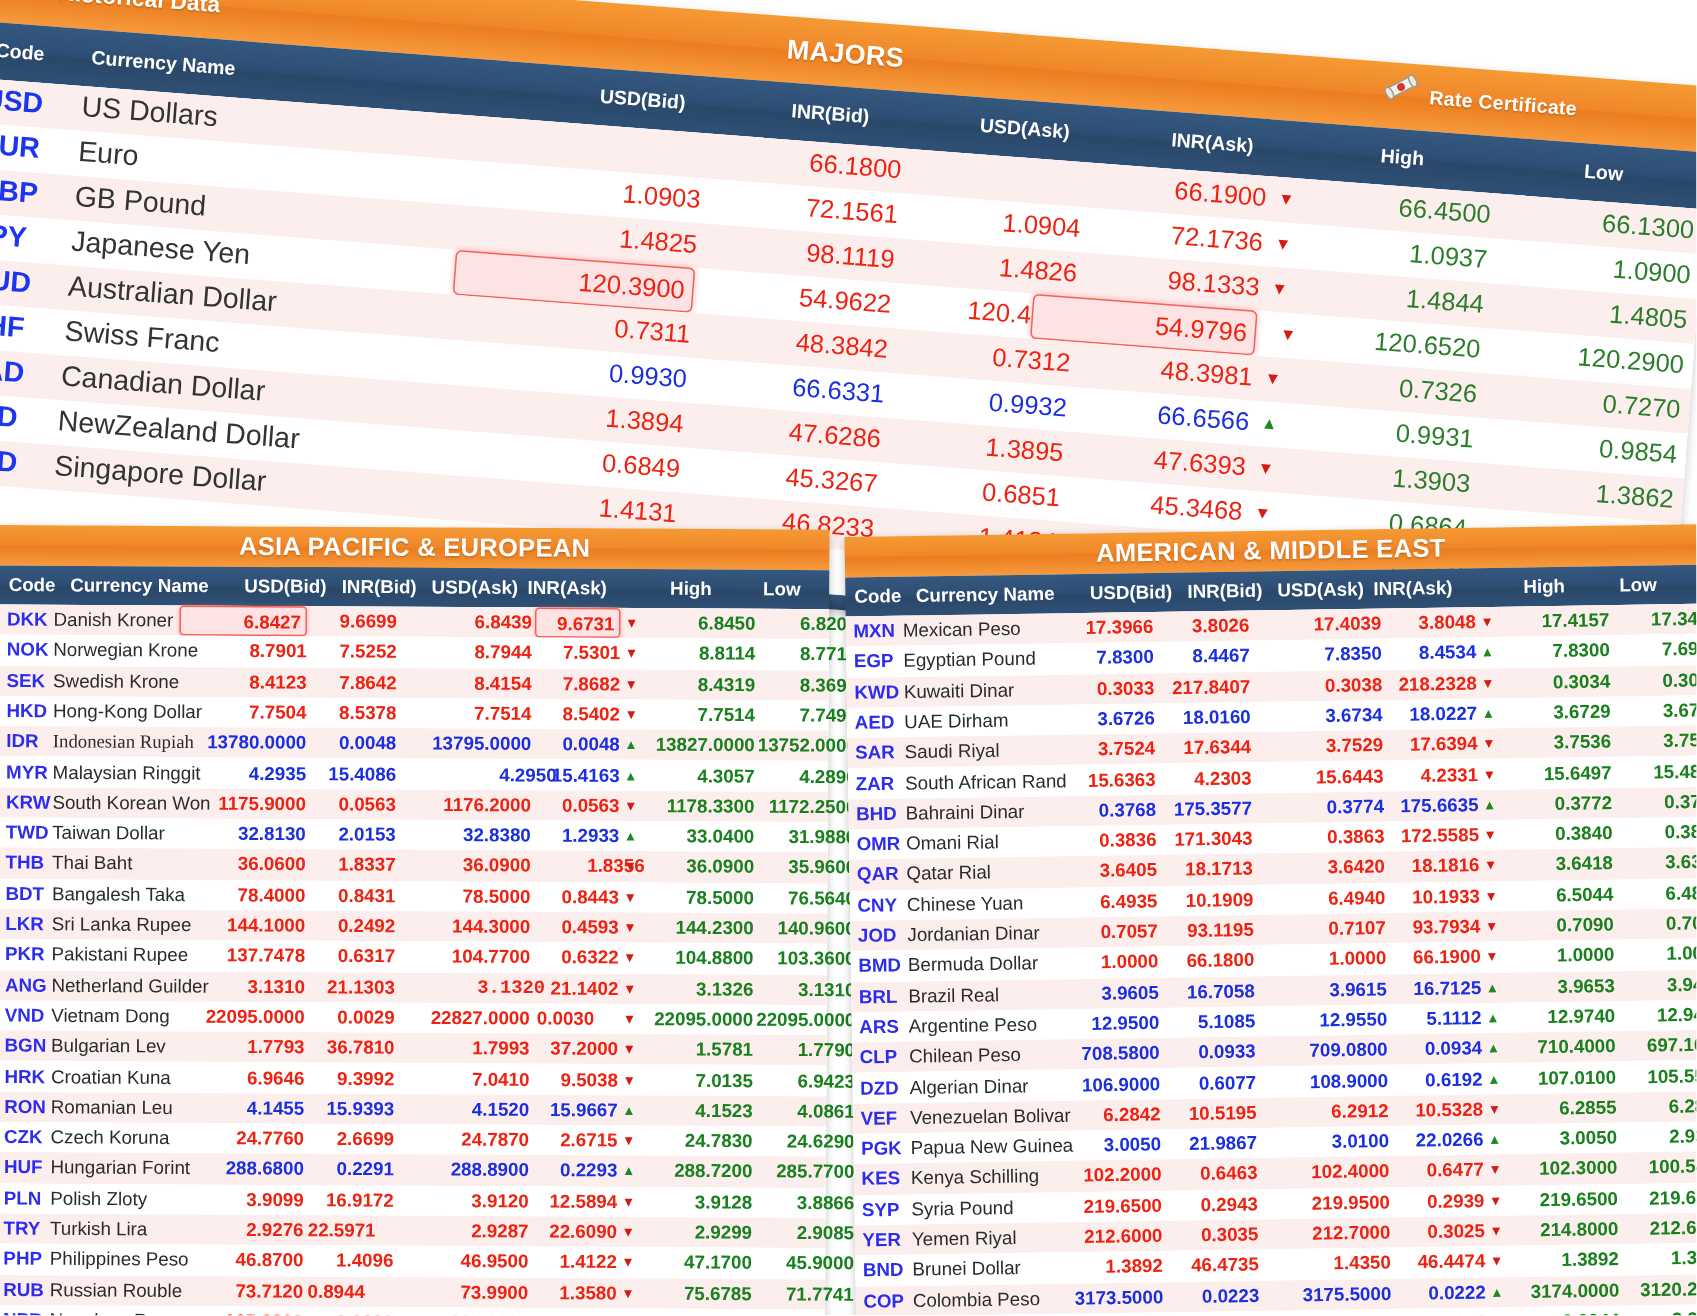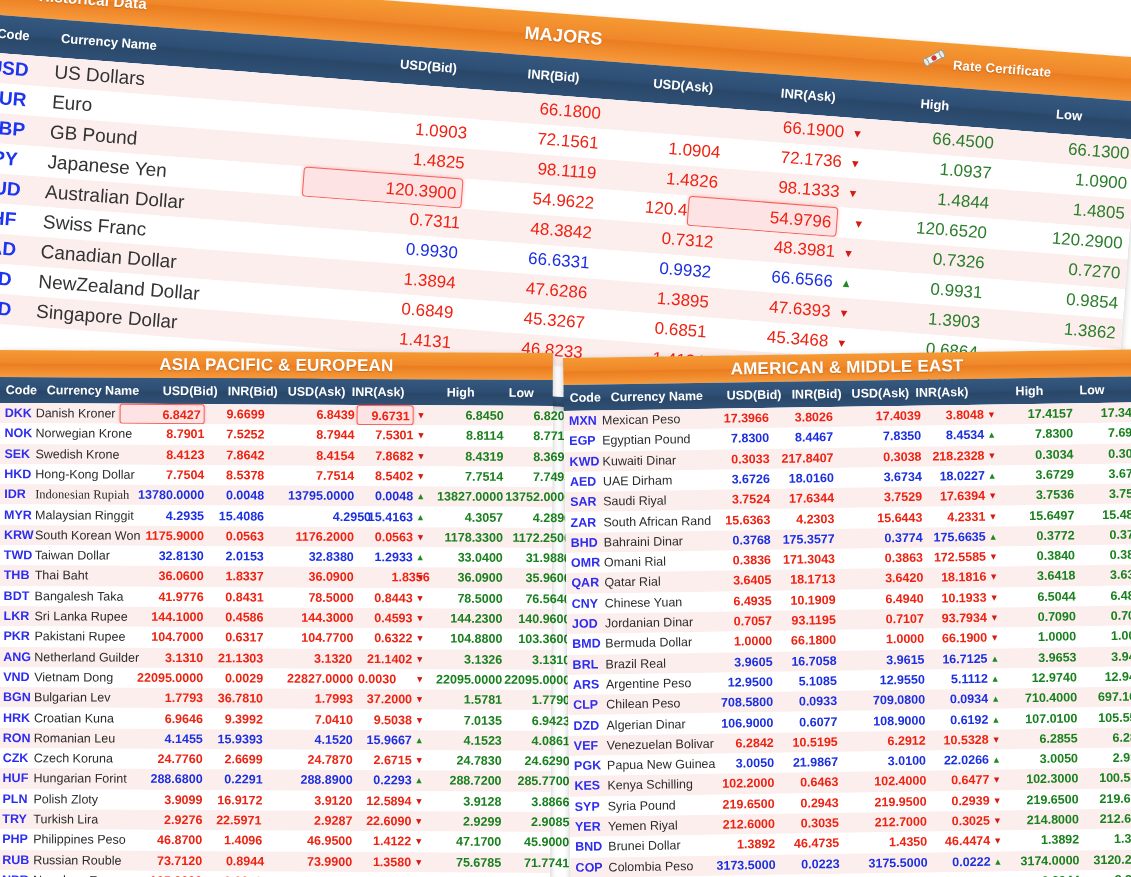--- a/index.html
+++ b/index.html
@@ -373,56 +373,56 @@
           <span class="tcell tval down" style="left: 207px; width: 58px;">1.8337</span>
           <span class="tcell tval down" style="left: 270px; width: 85px;">36.0900</span>
           <span class="tcell tval down" style="left: 374px; width: 57px;">1.8356</span>
           <span class="tarrow dn" style="left: 417px;">▼</span>
           <span class="tcell tval hl" style="left: 432px; width: 72px;">36.0900</span>
           <span class="tcell tval hl" style="left: 506px; width: 66px;">35.9600</span>
         </div>
         <div class="trow even" style="top: 182.7px;">
           <span class="tcell tcode" style="left: 5px;">BDT</span>
           <span class="tcell tname" style="left: 36px;">Bangalesh Taka</span>
-          <span class="tcell tval down" style="left: 120px; width: 85px;">41.9776</span>
+          <span class="tcell tval down" style="left: 120px; width: 85px;">78.4000</span>
           <span class="tcell tval down" style="left: 207px; width: 58px;">0.8431</span>
           <span class="tcell tval down" style="left: 270px; width: 85px;">78.5000</span>
           <span class="tcell tval down" style="left: 357px; width: 57px;">0.8443</span>
           <span class="tarrow dn" style="left: 417px;">▼</span>
           <span class="tcell tval hl" style="left: 432px; width: 72px;">78.5000</span>
           <span class="tcell tval hl" style="left: 506px; width: 66px;">76.5640</span>
         </div>
         <div class="trow odd" style="top: 203px;">
           <span class="tcell tcode" style="left: 5px;">LKR</span>
           <span class="tcell tname" style="left: 36px;">Sri Lanka Rupee</span>
           <span class="tcell tval down" style="left: 120px; width: 85px;">144.1000</span>
-          <span class="tcell tval down" style="left: 207px; width: 58px;">0.4586</span>
+          <span class="tcell tval down" style="left: 207px; width: 58px;">0.2492</span>
           <span class="tcell tval down" style="left: 270px; width: 85px;">144.3000</span>
           <span class="tcell tval down" style="left: 357px; width: 57px;">0.4593</span>
           <span class="tarrow dn" style="left: 417px;">▼</span>
           <span class="tcell tval hl" style="left: 432px; width: 72px;">144.2300</span>
           <span class="tcell tval hl" style="left: 506px; width: 66px;">140.9600</span>
         </div>
         <div class="trow even" style="top: 223.3px;">
           <span class="tcell tcode" style="left: 5px;">PKR</span>
           <span class="tcell tname" style="left: 36px;">Pakistani Rupee</span>
-          <span class="tcell tval down" style="left: 120px; width: 85px;">104.7000</span>
+          <span class="tcell tval down" style="left: 120px; width: 85px;">137.7478</span>
           <span class="tcell tval down" style="left: 207px; width: 58px;">0.6317</span>
           <span class="tcell tval down" style="left: 270px; width: 85px;">104.7700</span>
           <span class="tcell tval down" style="left: 357px; width: 57px;">0.6322</span>
           <span class="tarrow dn" style="left: 417px;">▼</span>
           <span class="tcell tval hl" style="left: 432px; width: 72px;">104.8800</span>
           <span class="tcell tval hl" style="left: 506px; width: 66px;">103.3600</span>
         </div>
         <div class="trow odd" style="top: 243.6px;">
           <span class="tcell tcode" style="left: 5px;">ANG</span>
           <span class="tcell tname" style="left: 36px;">Netherland Guilder</span>
           <span class="tcell tval down" style="left: 120px; width: 85px;">3.1310</span>
           <span class="tcell tval down" style="left: 207px; width: 58px;">21.1303</span>
-          <span class="tcell tval down" style="left: 269px; width: 85px;">3.1320</span>
+          <span class="tcell tval down" style="left: 280px; width: 85px; font-family: Liberation Mono, monospace;">3.1320</span>
           <span class="tcell tval down" style="left: 357px; width: 57px;">21.1402</span>
           <span class="tarrow dn" style="left: 417px;">▼</span>
           <span class="tcell tval hl" style="left: 432px; width: 72px;">3.1326</span>
           <span class="tcell tval hl" style="left: 506px; width: 66px;">3.1310</span>
         </div>
         <div class="trow even" style="top: 263.9px;">
           <span class="tcell tcode" style="left: 5px;">VND</span>
           <span class="tcell tname" style="left: 36px;">Vietnam Dong</span>
           <span class="tcell tval down" style="left: 120px; width: 85px;">22095.0000</span>
           <span class="tcell tval down" style="left: 207px; width: 58px;">0.0029</span>
@@ -495,21 +495,21 @@
           <span class="tcell tval down" style="left: 270px; width: 85px;">3.9120</span>
           <span class="tcell tval down" style="left: 357px; width: 57px;">12.5894</span>
           <span class="tarrow dn" style="left: 417px;">▼</span>
           <span class="tcell tval hl" style="left: 432px; width: 72px;">3.9128</span>
           <span class="tcell tval hl" style="left: 506px; width: 66px;">3.8866</span>
         </div>
         <div class="trow odd" style="top: 406px;">
           <span class="tcell tcode" style="left: 5px;">TRY</span>
           <span class="tcell tname" style="left: 36px;">Turkish Lira</span>
           <span class="tcell tval down" style="left: 120px; width: 85px;">2.9276</span>
-          <span class="tcell tval down" style="left: 206px; width: 58px;">22.5971</span>
+          <span class="tcell tval down" style="left: 195px; width: 58px;">22.5971</span>
           <span class="tcell tval down" style="left: 270px; width: 85px;">2.9287</span>
           <span class="tcell tval down" style="left: 357px; width: 57px;">22.6090</span>
           <span class="tarrow dn" style="left: 417px;">▼</span>
           <span class="tcell tval hl" style="left: 432px; width: 72px;">2.9299</span>
           <span class="tcell tval hl" style="left: 506px; width: 66px;">2.9085</span>
         </div>
         <div class="trow even" style="top: 426.3px;">
           <span class="tcell tcode" style="left: 5px;">PHP</span>
           <span class="tcell tname" style="left: 36px;">Philippines Peso</span>
           <span class="tcell tval down" style="left: 120px; width: 85px;">46.8700</span>
@@ -517,21 +517,21 @@
           <span class="tcell tval down" style="left: 270px; width: 85px;">46.9500</span>
           <span class="tcell tval down" style="left: 357px; width: 57px;">1.4122</span>
           <span class="tarrow dn" style="left: 417px;">▼</span>
           <span class="tcell tval hl" style="left: 432px; width: 72px;">47.1700</span>
           <span class="tcell tval hl" style="left: 506px; width: 66px;">45.9000</span>
         </div>
         <div class="trow odd" style="top: 446.6px;">
           <span class="tcell tcode" style="left: 5px;">RUB</span>
           <span class="tcell tname" style="left: 36px;">Russian Rouble</span>
           <span class="tcell tval down" style="left: 120px; width: 85px;">73.7120</span>
-          <span class="tcell tval down" style="left: 209px; width: 58px;">0.8944</span>
+          <span class="tcell tval down" style="left: 198px; width: 58px; text-align: center;">0.8944</span>
           <span class="tcell tval down" style="left: 270px; width: 85px;">73.9900</span>
           <span class="tcell tval down" style="left: 357px; width: 57px;">1.3580</span>
           <span class="tarrow dn" style="left: 417px;">▼</span>
           <span class="tcell tval hl" style="left: 432px; width: 72px;">75.6785</span>
           <span class="tcell tval hl" style="left: 506px; width: 66px;">71.7741</span>
         </div>
         <div class="trow even" style="top: 466.9px;">
           <span class="tcell tcode" style="left: 5px;">NPR</span>
           <span class="tcell tname" style="left: 36px;">Nepalese Rupee</span>
           <span class="tcell tval down" style="left: 120px; width: 85px;">105.8800</span>

